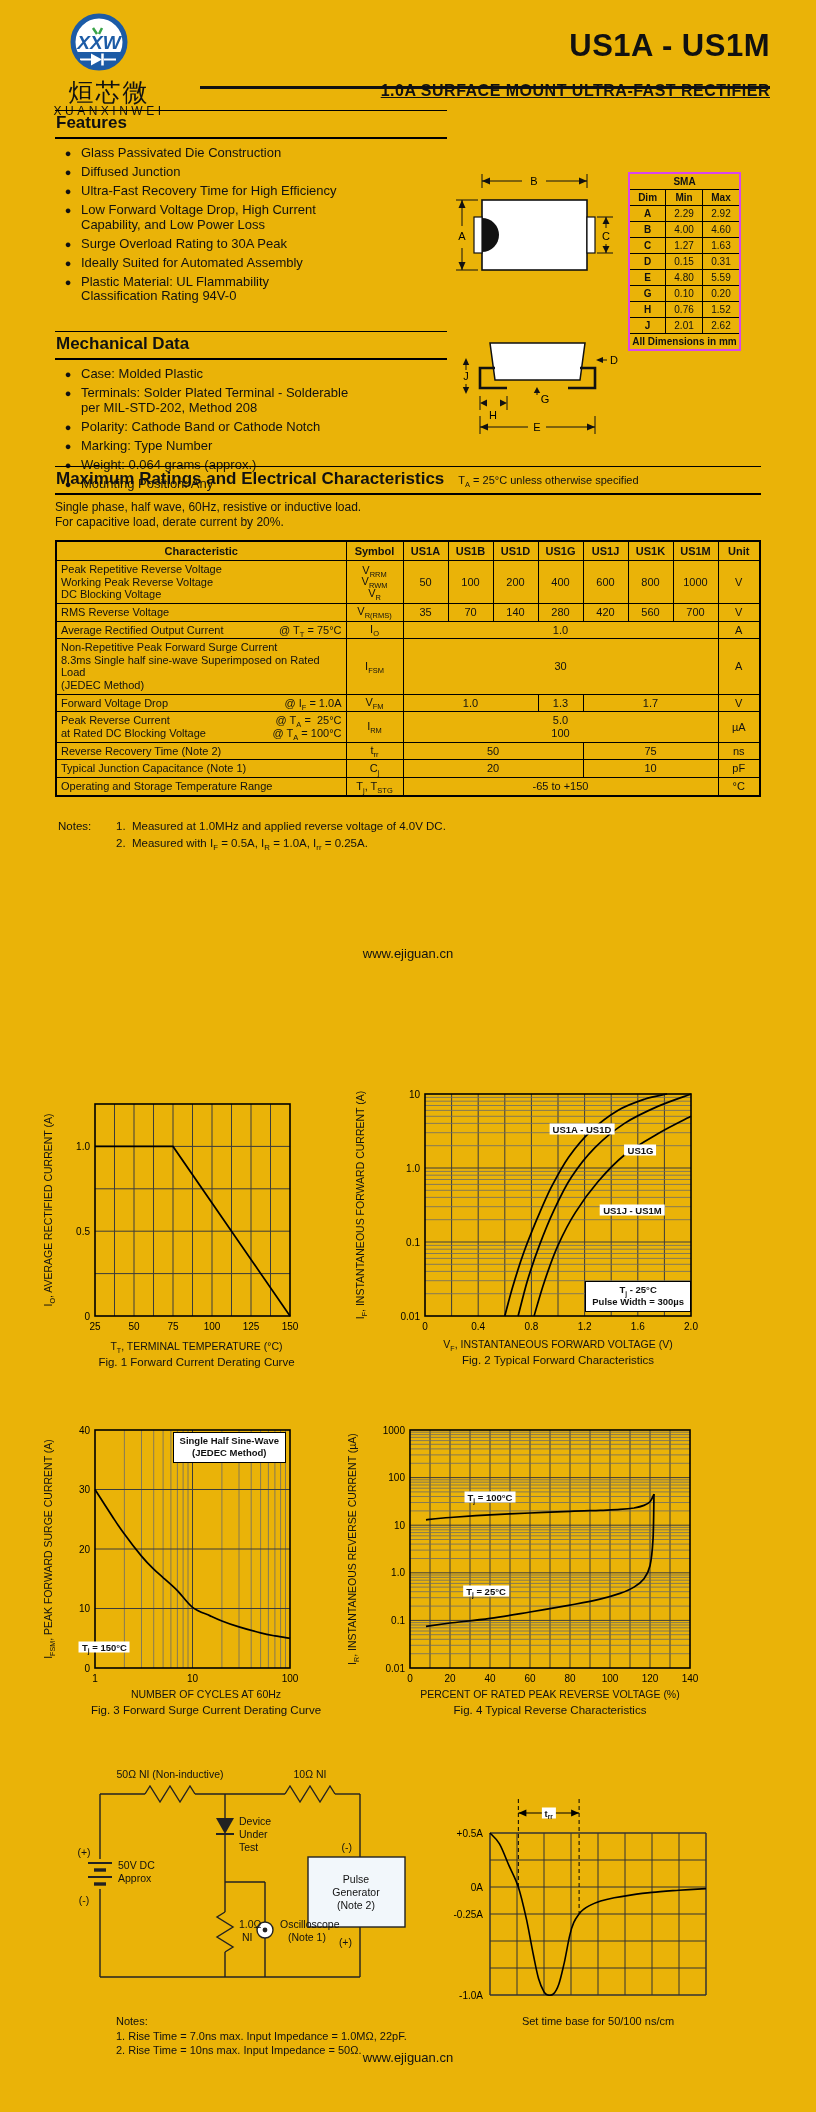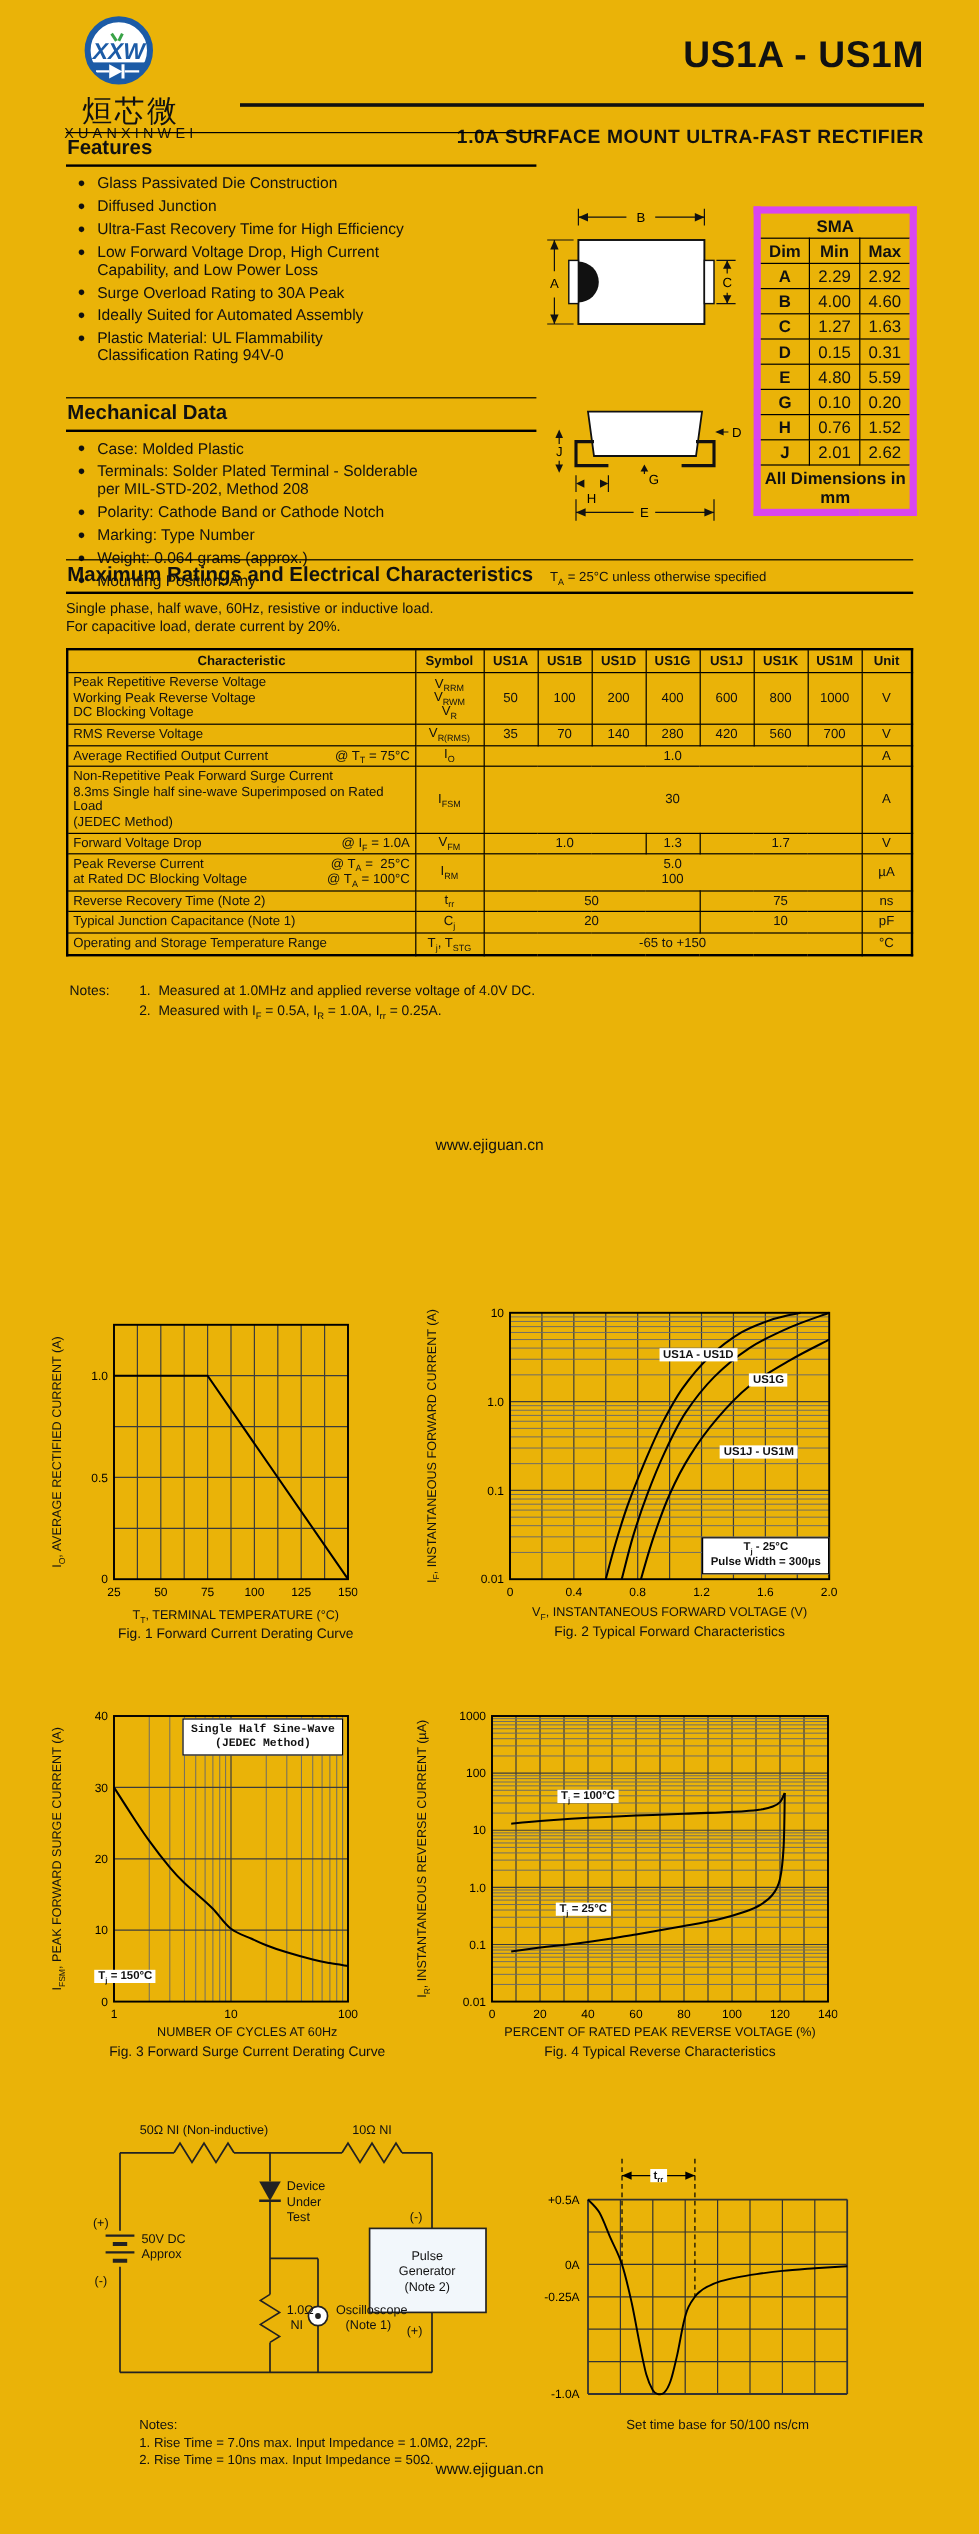--- a/index.html
+++ b/index.html
@@ -15,21 +15,21 @@
   .bullet{display:flex;font-size:13px;line-height:14.5px;margin:4.5px 0;}
   .bullet .dot{width:26px;text-align:center;flex:none;font-size:11px;}
   .cond-lines{font-size:12px;line-height:15px;margin-top:5px;}
   .rtable{border-collapse:collapse;border:2px solid #000;width:100%;font-size:11px;text-align:center;table-layout:fixed;}
   .rtable th{border:1px solid #000;padding:3px 2px;font-size:11px;}
   .rtable td{border:1px solid #000;padding:2px 4px;line-height:1.15;}
   .rtable td.char{text-align:left;}
   .rtable td.sym{line-height:1.05;}
   .cw{display:flex;justify-content:space-between;gap:4px;}
   .cond{text-align:right;white-space:nowrap;}
-  .smatable{border-collapse:collapse;border:6px solid #d946ef;font-size:14px;text-align:center;width:136px;}
+  .smatable{border-collapse:collapse;border:2px solid #d946ef;font-size:10px;text-align:center;width:113px;}
   .smatable td,.smatable th{border:1px solid #000;padding:2px 2px;}
   .notes-row{display:flex;font-size:11.5px;line-height:17px;}
   .notes-row .nlabel{width:58px;flex:none;}
   .url{position:absolute;width:100%;text-align:center;font-size:13px;}
   .fig{position:absolute;}
   .tick{font-size:10px;fill:#000;}
   .axlab{position:absolute;font-size:10.5px;text-align:center;}
   .ylab{position:absolute;transform:translate(-50%,-50%) rotate(-90deg);white-space:nowrap;font-size:10.5px;}
   .figcap{position:absolute;font-size:11.5px;text-align:center;}
   .plot-label{position:absolute;transform:translate(-50%,-50%);font-size:9.5px;font-weight:bold;
@@ -63,21 +63,21 @@
         <line x1="18" y1="51.5" x2="29" y2="51.5" stroke="#fff" stroke-width="2"></line>
         <polygon points="29,45.5 29,57.5 40,51.5" fill="#fff"></polygon>
         <line x1="40.5" y1="45.5" x2="40.5" y2="57.5" stroke="#fff" stroke-width="2.5"></line>
         <line x1="42" y1="51.5" x2="54" y2="51.5" stroke="#fff" stroke-width="2"></line>
       </g>
     </svg>
     <div class="logo-cn" style="left:36px;top:76px;width:146px;">烜芯微</div>
     <div class="logo-en" style="left:36px;top:104px;width:146px;">XUANXINWEI</div>
     <div class="hdr-title" style="right:46px;top:28px;">US1A - US1M</div>
     <div class="hdr-rule" style="left:200px;right:46px;top:86px;height:3px;"></div>
-    <div class="hdr-sub" style="right:46px;top:106px;">1.0A SURFACE MOUNT ULTRA-FAST RECTIFIER</div>
+    <div class="hdr-sub" style="right:46px;top:82px;text-decoration:underline;">1.0A SURFACE MOUNT ULTRA-FAST RECTIFIER</div>
   </div>
 
   <div class="abs" style="left:55px;top:110px;width:392px;">
     <div class="sec-head">
         <span>Features</span>
       </div>
     <div class="bullets">
         <div class="bullet">
           <span class="dot">●</span>
           <span>Glass Passivated Die Construction</span>
@@ -514,21 +514,21 @@
           <text x="27.0" y="258" text-anchor="middle" class="tick">1</text>
           <text x="124.5" y="258" text-anchor="middle" class="tick">10</text>
           <text x="222.0" y="258" text-anchor="middle" class="tick">100</text>
           <text x="22" y="247.5" text-anchor="end" class="tick">0</text>
           <text x="22" y="188.0" text-anchor="end" class="tick">10</text>
           <text x="22" y="128.5" text-anchor="end" class="tick">20</text>
           <text x="22" y="69.0" text-anchor="end" class="tick">30</text>
           <text x="22" y="9.5" text-anchor="end" class="tick">40</text>
           <path d="M27.0,65.5C29.9,70.0 39.3,84.8 44.2,92.3C49.1,99.7 51.5,103.5 56.4,110.1C61.2,116.8 68.6,126.3 73.5,132.1C78.4,138.0 82.1,141.7 85.7,145.2C89.3,148.8 91.2,150.0 95.1,153.6C99.1,157.1 104.5,161.7 109.4,166.6C114.3,171.6 119.1,179.1 124.5,183.3C129.9,187.5 136.8,189.4 141.7,191.6C146.6,193.9 149.0,195.1 153.9,197.0C158.7,198.9 164.6,201.0 171.0,202.9C177.5,204.9 186.7,207.4 192.6,208.9C198.6,210.4 202.0,211.0 206.9,211.9C211.8,212.8 219.5,213.9 222.0,214.3" fill="none" stroke="#000" stroke-width="1.7"></path>
         </svg></div>
-    <div class="note-box" style="right:82px;top:12px;font-family:Liberation Mono, monospace;">Single Half Sine-Wave<br>(JEDEC Method)</div>
+    <div class="note-box" style="right:82px;top:12px;">Single Half Sine-Wave<br>(JEDEC Method)</div>
     <div class="axlab" style="left:67px;top:268px;width:222px;">NUMBER OF CYCLES AT 60Hz</div>
     <div class="figcap" style="left:27px;top:284px;width:302px;">Fig. 3  Forward Surge Current Derating Curve</div>
   <div class="plot-label" style="left: 76.4487px; top: 227.175px;">T<sub>j</sub> = 150°C</div>
     </div>
 
   <div class="fig" style="left:340px;top:1420px;width:380px;height:360px;">
     <div class="ylab" style="left:12px;top:129px;">I<sub>R</sub>, INSTANTANEOUS REVERSE CURRENT (µA)</div>
     <div class="abs" style="left:30px;top:4px;"><svg width="328" height="265">
           <line x1="60.0" y1="244" x2="60.0" y2="6" stroke="#3c3c3c" stroke-width="1"></line>
           <line x1="80.0" y1="244" x2="80.0" y2="6" stroke="#3c3c3c" stroke-width="1"></line>

